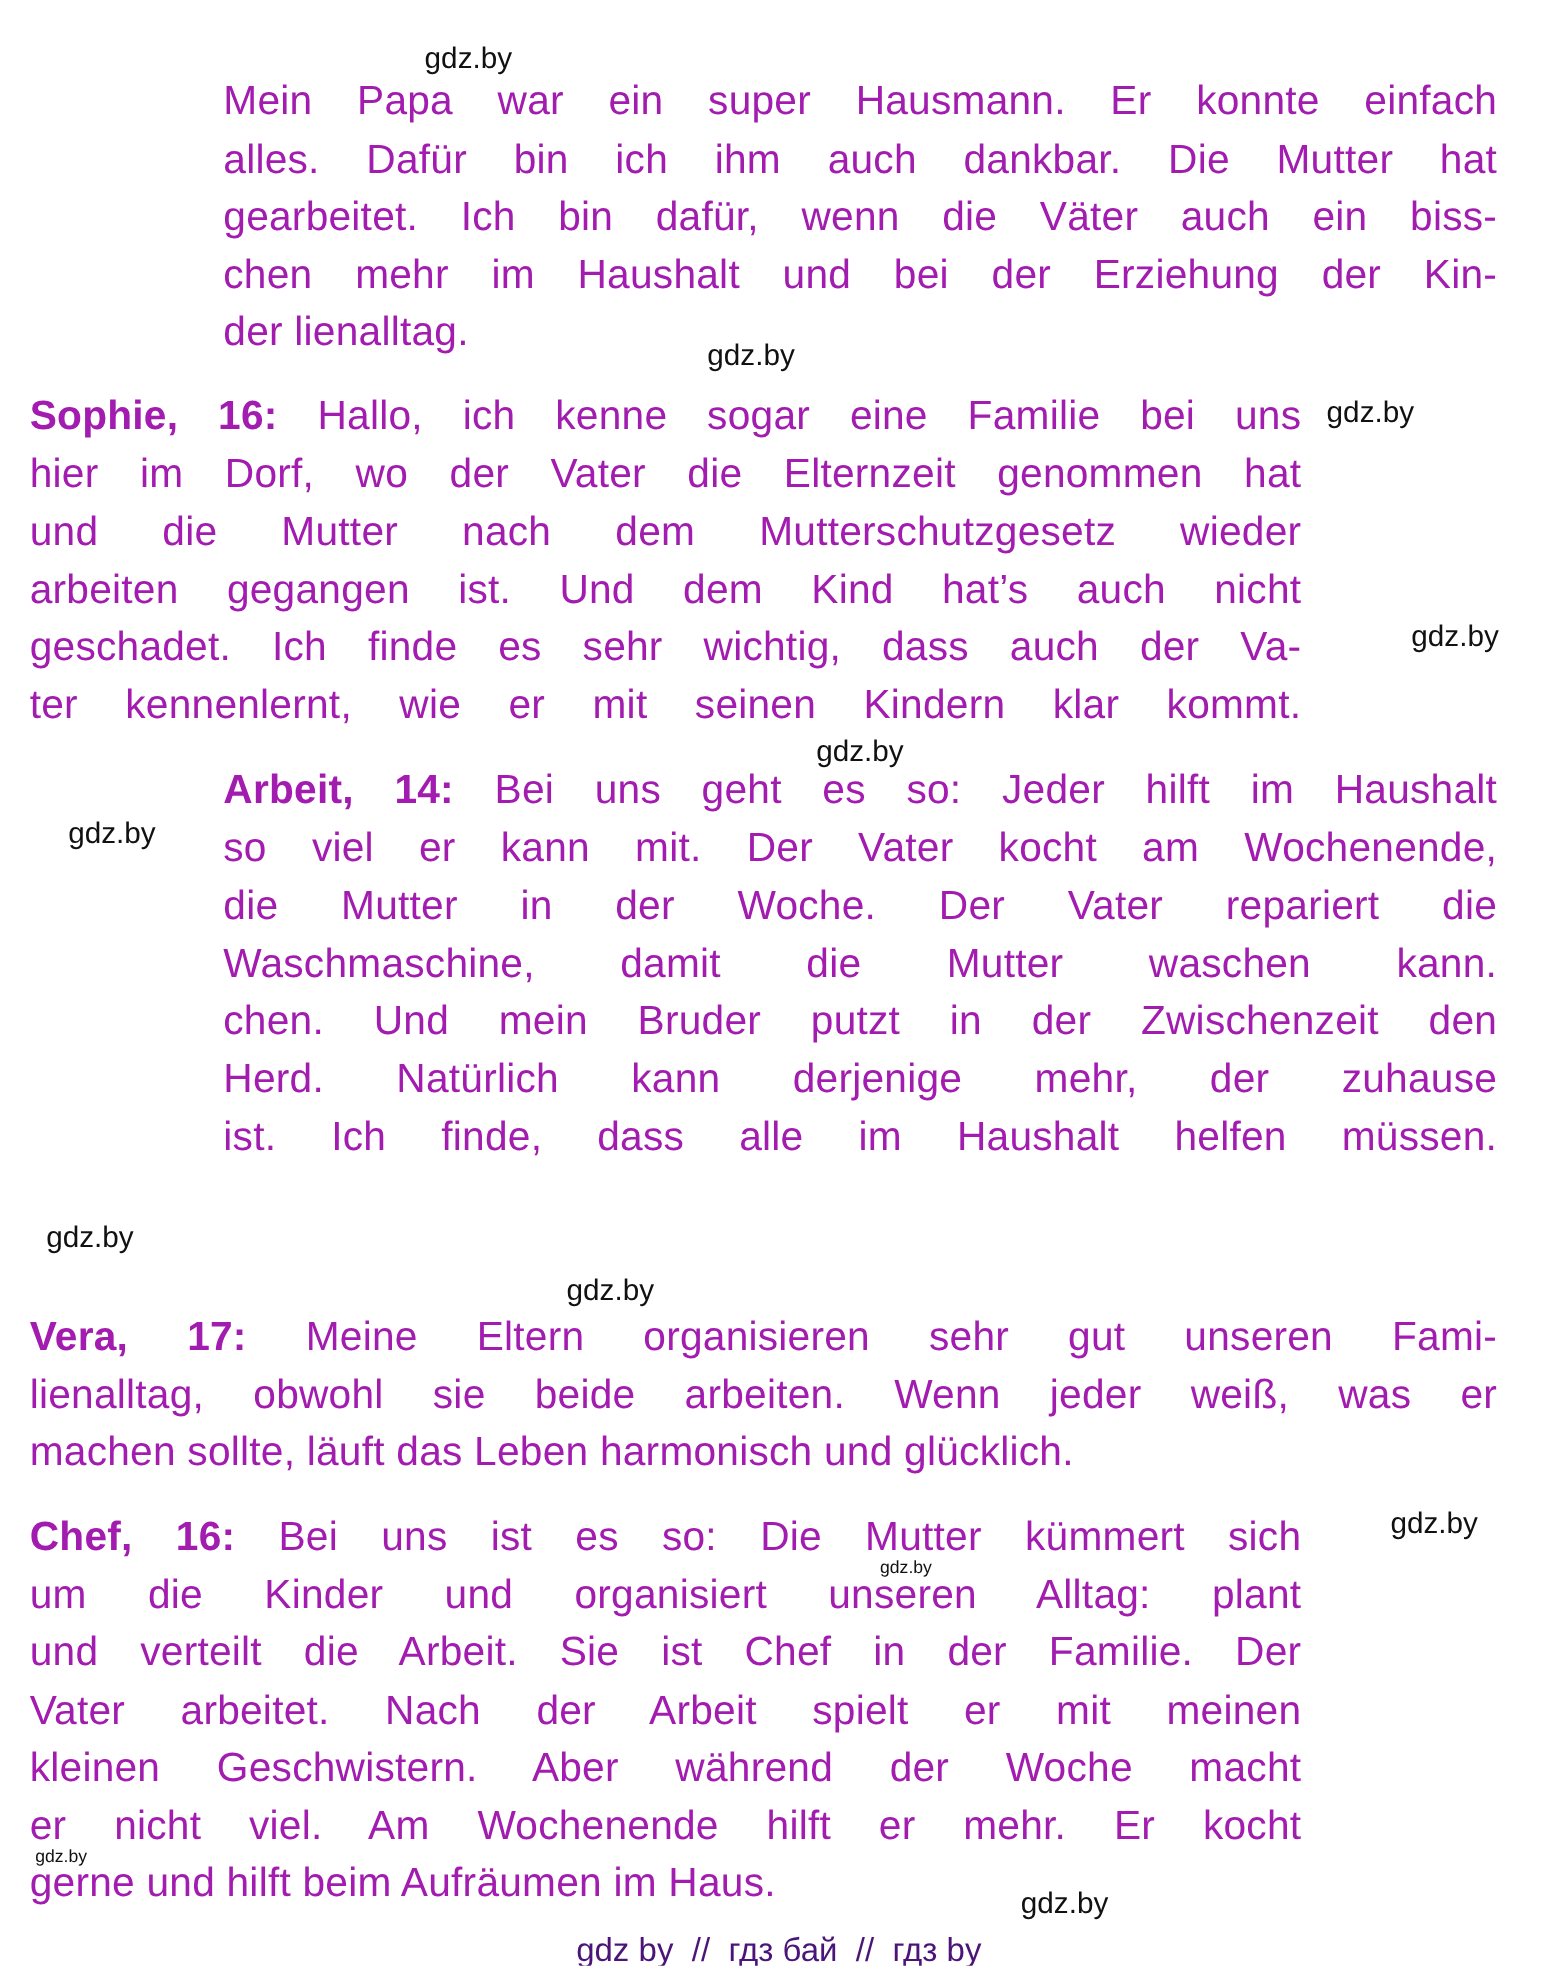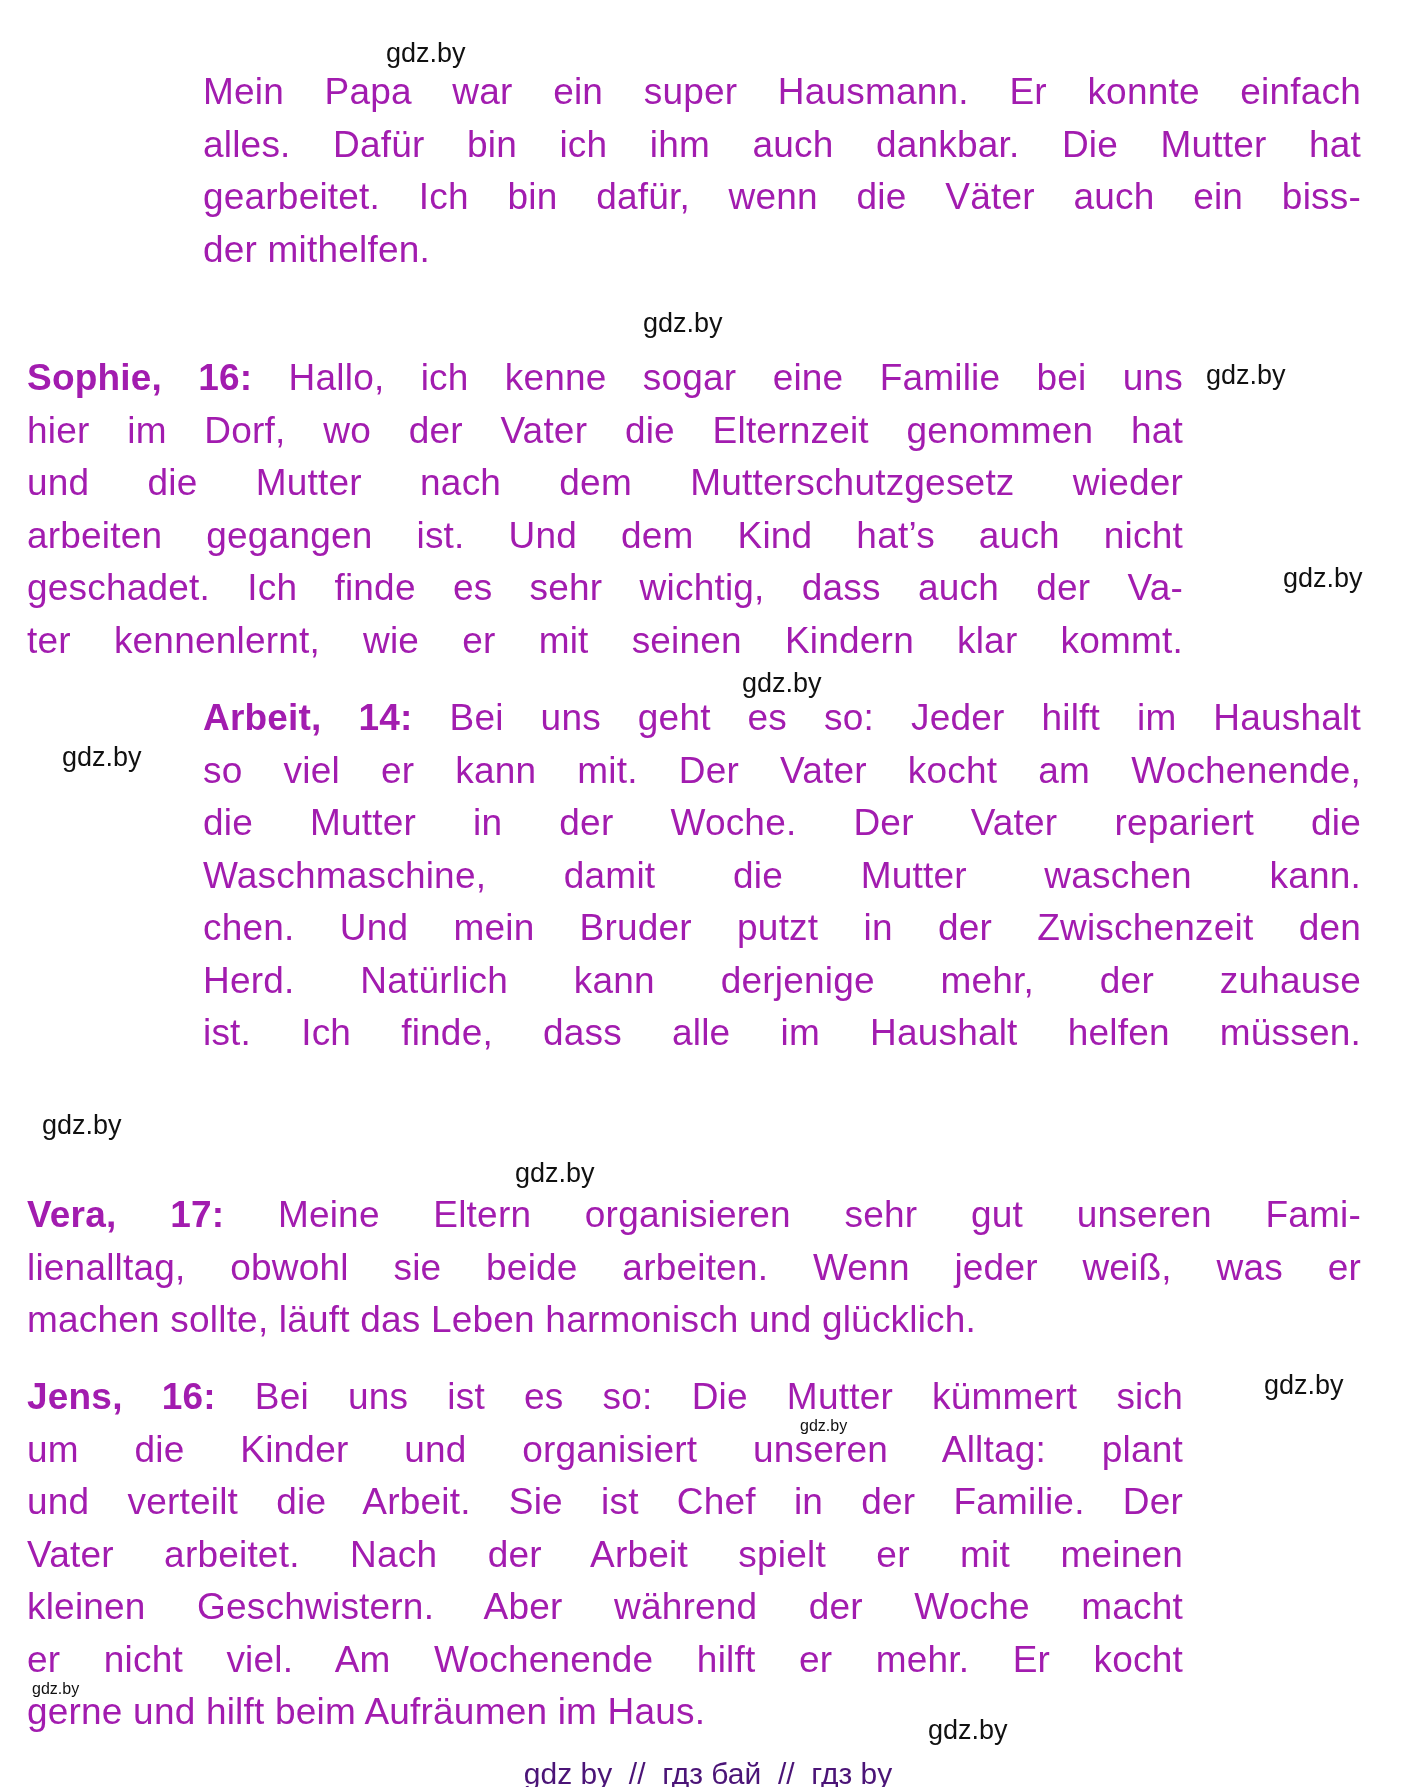--- a/index.html
+++ b/index.html
@@ -43,21 +43,22 @@
   <div class="wm" style="left:515px; top:1158px;">gdz.by</div>
   <div class="wm" style="left:1264px; top:1370px;">gdz.by</div>
   <div class="wm small" style="left:800px; top:1417px;">gdz.by</div>
   <div class="wm small" style="left:32px; top:1680px;">gdz.by</div>
   <div class="wm" style="left:928px; top:1715px;">gdz.by</div>
 
   <div class="block" style="left:203px; top:66px; width:1158px;">
     <span class="line">Mein Papa war ein super Hausmann. Er konnte einfach</span>
     <span class="line">alles. Dafür bin ich ihm auch dankbar. Die Mutter hat</span>
     <span class="line">gearbeitet. Ich bin dafür, wenn die Väter auch ein biss-</span>
-    <span class="line last">der mithelfen.</span>
+    <span class="line">chen mehr im Haushalt und bei der Erziehung der Kin-</span>
+    <span class="line last">der lienalltag.</span>
   </div>
 
   <div class="block" style="left:27px; top:352px; width:1156px;">
     <span class="line"><span class="speaker">Sophie, 16:</span><span> Hallo, ich kenne sogar eine Familie bei uns</span></span>
     <span class="line">hier im Dorf, wo der Vater die Elternzeit genommen hat</span>
     <span class="line">und die Mutter nach dem Mutterschutzgesetz wieder</span>
     <span class="line">arbeiten gegangen ist. Und dem Kind hat’s auch nicht</span>
     <span class="line">geschadet. Ich finde es sehr wichtig, dass auch der Va-</span>
     <span class="line">ter kennenlernt, wie er mit seinen Kindern klar kommt.</span>
   </div>
@@ -72,21 +73,21 @@
     <span class="line">ist. Ich finde, dass alle im Haushalt helfen müssen.</span>
   </div>
 
   <div class="block" style="left:27px; top:1189px; width:1334px;">
     <span class="line"><span class="speaker">Vera, 17:</span><span> Meine Eltern organisieren sehr gut unseren Fami-</span></span>
     <span class="line">lienalltag, obwohl sie beide arbeiten. Wenn jeder weiß, was er</span>
     <span class="line last">machen sollte, läuft das Leben harmonisch und glücklich.</span>
   </div>
 
   <div class="block" style="left:27px; top:1371px; width:1156px;">
-    <span class="line"><span class="speaker">Jens, 16:</span><span> Bei uns ist es so: Die Mutter kümmert sich</span></span>
+    <span class="line"><span class="speaker">Chef, 16:</span><span> Bei uns ist es so: Die Mutter kümmert sich</span></span>
     <span class="line">um die Kinder und organisiert unseren Alltag: plant</span>
     <span class="line">und verteilt die Arbeit. Sie ist Chef in der Familie. Der</span>
     <span class="line">Vater arbeitet. Nach der Arbeit spielt er mit meinen</span>
     <span class="line">kleinen Geschwistern. Aber während der Woche macht</span>
     <span class="line">er nicht viel. Am Wochenende hilft er mehr. Er kocht</span>
     <span class="line last">gerne und hilft beim Aufräumen im Haus.</span>
   </div>
 
   <div class="footer" style="white-space: pre;">gdz by  //  гдз бай  //  гдз by</div>
 </div>

